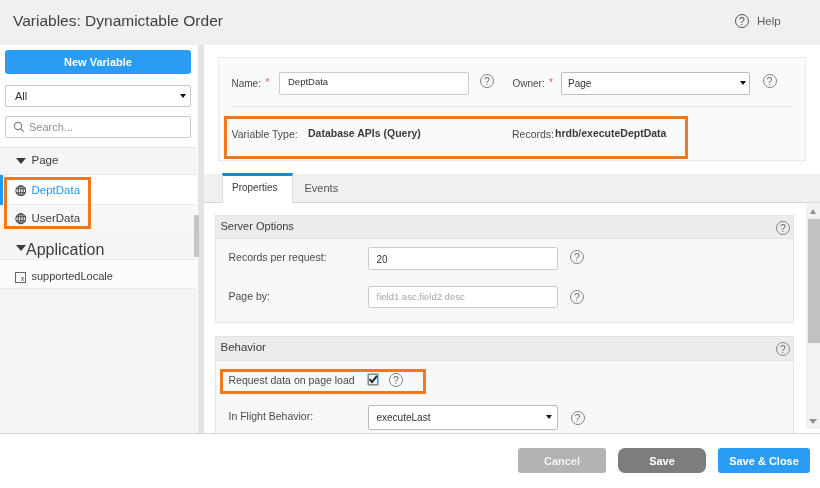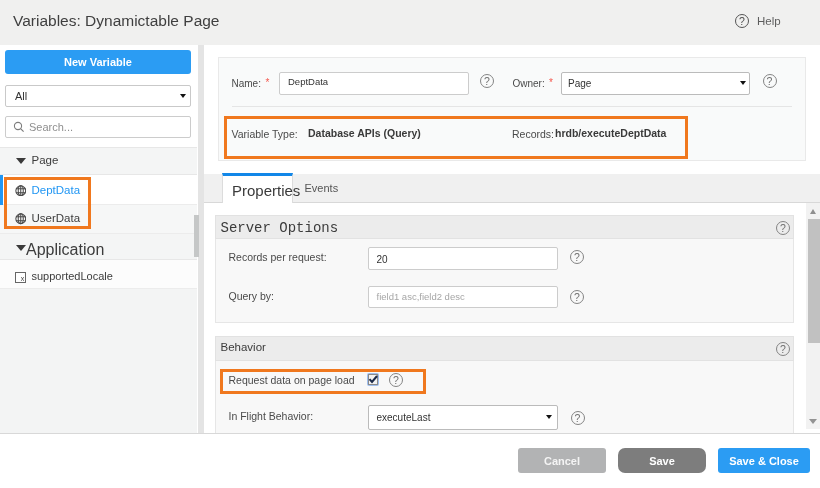--- a/index.html
+++ b/index.html
@@ -11,21 +11,21 @@
   .inp { position:absolute; background:#fff; border:1px solid #cccccc; border-radius:2px; }
   .itxt { position:absolute; font-size:9.5px; color:#333; }
   .sel-arrow { position:absolute; width:0; height:0; border-left:3px solid transparent; border-right:3px solid transparent; border-top:4.5px solid #111; }
   .tri { position:absolute; width:0; height:0; border-left:5px solid transparent; border-right:5px solid transparent; border-top:6.5px solid #3a3a3a; }
   .star { position:absolute; color:#f4574d; font-size:10px; }
 </style>
 </head>
 <body>
 
 <div class="abs" style="left:0;top:0;width:820px;height:45px;background:#f0f0ef;"></div>
-<div class="abs" style="left:13px;top:12px;font-size:15.5px;color:#3f3f3f;">Variables: Dynamictable Page</div>
+<div class="abs" style="left:13px;top:12px;font-size:15.5px;color:#3f3f3f;">Variables: Dynamictable Order</div>
 <div class="q" style="left:735px;top:14px;border-color:#555;color:#4d4d4d;">?</div>
 <div class="abs" style="left:757px;top:15px;font-size:11.5px;color:#5d5d5d;">Help</div>
 
 <div class="abs" style="left:197.5px;top:45px;width:6px;height:389px;background:#e4e4e4;"></div>
 
 <div class="abs" style="left:0;top:289px;width:197px;height:144px;background:#f3f4f4;"></div>
 
 <div class="abs" style="left:5px;top:50px;width:186px;height:24px;background:#2b9cf3;border-radius:3px;color:#fff;font-size:11px;font-weight:bold;text-align:center;line-height:24px;">New Variable</div>
 <div class="abs" style="left:5px;top:85px;width:186px;height:22px;background:#fff;border:1px solid #c9c9c9;border-radius:2px;"></div>
 <div class="abs" style="left:15px;top:90px;font-size:11px;color:#333;">All</div>
@@ -97,34 +97,34 @@
 
 <div class="abs" style="left:224px;top:116px;width:464px;height:43px;border:3px solid #f0781e;background:#f9fafa;"></div>
 <div class="lbl" style="left:231.5px;top:127.5px;">Variable Type:</div>
 <div class="abs" style="left:308px;top:127px;font-size:10.5px;font-weight:bold;color:#3a3a3a;">Database APIs (Query)</div>
 <div class="lbl" style="left:512px;top:127.5px;">Records:</div>
 <div class="abs" style="left:555px;top:127px;font-size:10.5px;font-weight:bold;color:#3a3a3a;">hrdb/executeDeptData</div>
 
 <div class="abs" style="left:204px;top:173.5px;width:616px;height:29px;background:#f0f0f0;"></div>
 <div class="abs" style="left:204px;top:202.3px;width:616px;height:1px;background:#d8d8d8;"></div>
 <div class="abs" style="left:221.5px;top:173.3px;width:71px;height:29.9px;background:#fff;border-top:3.2px solid #1287e8;border-left:1px solid #dcdcdc;border-right:1px solid #dcdcdc;"></div>
-<div class="abs" style="left:232px;top:182px;font-size:15px;color:#3a3a3a;">Properties</div>
+<div class="abs" style="left:232px;top:182px;font-size:10px;color:#3a3a3a;">Properties</div>
 <div class="abs" style="left:304.5px;top:182px;font-size:11px;color:#555;">Events</div>
 
 <div class="abs" style="left:214.5px;top:215px;width:579px;height:24px;background:#ececec;border:1px solid #e2e2e2;"></div>
-<div class="abs" style="left:220.5px;top:220px;font-size:14px;color:#3b3b3b;font-family:Liberation Mono, monospace;">Server Options</div>
+<div class="abs" style="left:220.5px;top:220px;font-size:11px;color:#3b3b3b;">Server Options</div>
 <div class="q" style="left:776px;top:221px;">?</div>
 <div class="abs" style="left:214.5px;top:239px;width:579px;height:83.5px;background:#f8f8f8;border:1px solid #e6e6e6;border-top:none;"></div>
 
 <div class="lbl" style="left:228.5px;top:251px;">Records per request:</div>
 <div class="inp" style="left:367.5px;top:247px;width:190.5px;height:23px;"></div>
 <div class="itxt" style="left:376.5px;top:253.5px;font-size:10px;">20</div>
 <div class="q" style="left:570px;top:250px;">?</div>
 
-<div class="lbl" style="left:228.5px;top:290px;">Query by:</div>
+<div class="lbl" style="left:228.5px;top:290px;">Page by:</div>
 <div class="inp" style="left:367.5px;top:285.5px;width:190.5px;height:22px;"></div>
 <div class="itxt" style="left:376.5px;top:291px;font-size:9.5px;color:#a6a6a6;">field1 asc,field2 desc</div>
 <div class="q" style="left:570px;top:289.5px;">?</div>
 
 <div class="abs" style="left:214.5px;top:336px;width:579px;height:24.5px;background:#ececec;border:1px solid #e2e2e2;"></div>
 <div class="abs" style="left:220.5px;top:341px;font-size:11.5px;color:#3b3b3b;">Behavior</div>
 <div class="q" style="left:776px;top:342px;">?</div>
 <div class="abs" style="left:214.5px;top:360.5px;width:579px;height:73px;background:#f8f8f8;border-left:1px solid #e6e6e6;border-right:1px solid #e6e6e6;"></div>
 
 <div class="abs" style="left:220px;top:369px;width:205.5px;height:24.5px;border:3px solid #f0781e;"></div>

